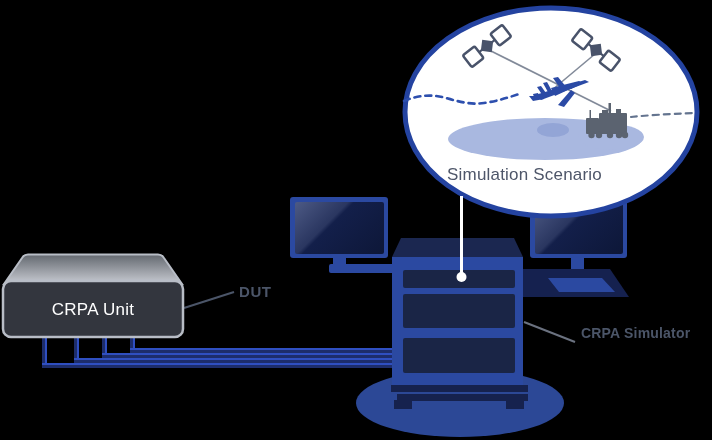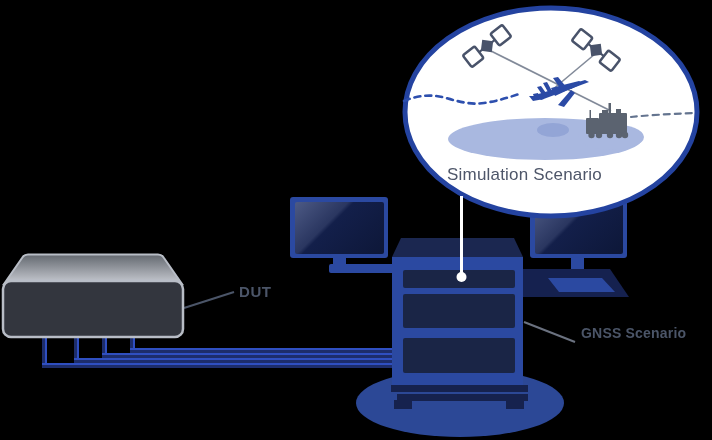--- a/index.html
+++ b/index.html
@@ -169,18 +169,19 @@
       <circle cx="40" cy="32" r="3.2" class="fill-veh"></circle>
     </g>
   </svg>
 
   <svg width="712" height="440" viewBox="0 0 712 440">
     <line x1="461.5" y1="196" x2="461.5" y2="277" stroke="#ffffff" stroke-width="3"></line>
     <circle cx="461.5" cy="277" r="5" fill="#ffffff"></circle>
   </svg>
 
   <div class="label lbl-scenario">Simulation Scenario</div>
+  <div class="label lbl-crpa">CRPA Unit</div>
   <div class="label lbl-dut">DUT</div>
   <div class="label lbl-sim">
-    <div>GNSS Scenario</div>
+    <div>CRPA Simulator</div>
   </div>
 
 </div>
 
 </body></html>

